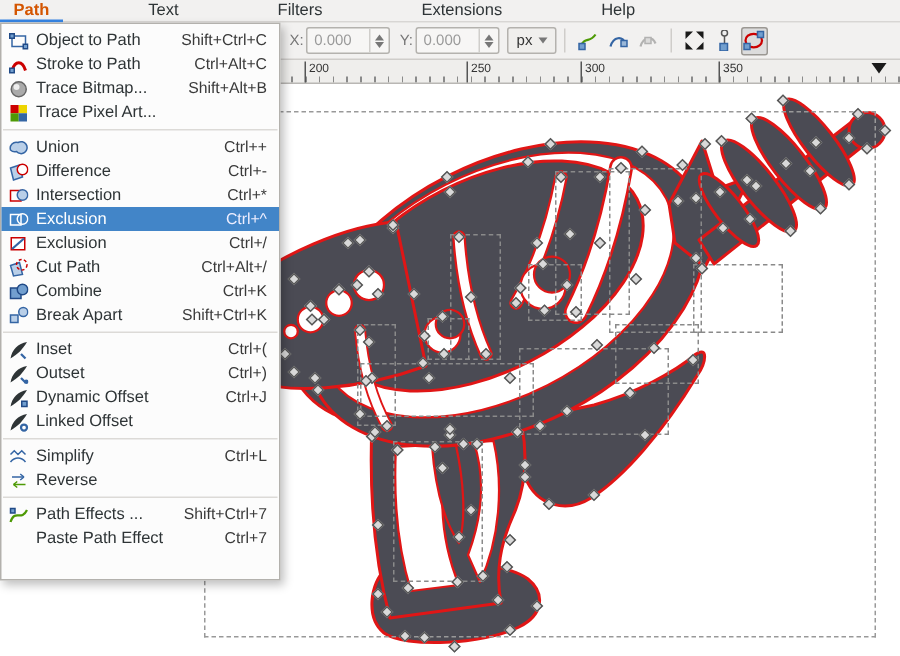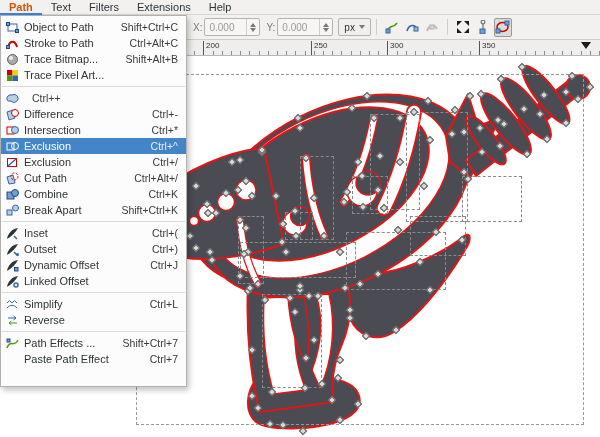--- a/index.html
+++ b/index.html
@@ -14,21 +14,21 @@
   
   #canvas{position:absolute;left:0;top:56px;right:0;bottom:0;background:#fff;}
   #artwork{position:absolute;left:0;top:0;width:600px;height:437px;z-index:1;}
   .selrect{position:absolute;border:1px dashed var(--dash);z-index:2;}
   .selrect.outer{border:1px dashed #999;}
   .node-diamond{position:absolute;width:6px;height:6px;background:var(--nf);
     border:1px solid var(--ns);transform:translate(-50%,-50%) rotate(45deg);z-index:3;}
 
   
   #menubar{position:absolute;left:0;top:0;width:600px;height:15px;background:var(--bar);
-    border-bottom:1px solid #d8d6d4;z-index:5;display:flex;align-items:center;font-size:11px;color:#2e3436;}
+    border-bottom:1px solid #d8d6d4;z-index:5;display:flex;align-items:center;font-size:11px;color:#2e3436;gap:48px;}
   .mb-item{padding:0 9px;height:15px;line-height:14px;cursor:default;}
   .mb-item.active{color:#d45500;border-bottom:2px solid #3584e4;font-weight:bold;}
   #toolbar{position:absolute;left:0;top:15px;width:600px;height:25px;background:var(--bar);
     border-bottom:1px solid #cfcdca;z-index:5;display:flex;align-items:center;font-size:10px;color:#555;}
   .tb-label{margin-left:6px;margin-right:2px;color:#777;}
   .spin{display:flex;width:56px;height:18px;border:1px solid #b4b2ae;border-radius:2px;background:#f7f6f5;overflow:hidden;}
   .spin input{flex:1;width:38px;border:0;background:transparent;color:#9a9a9a;font-size:10px;padding:0 4px;outline:none;}
   .spin .arrows{width:13px;border-left:1px solid #d0cecb;display:flex;flex-direction:column;align-items:center;justify-content:center;gap:1px;}
   .tri-up{width:0;height:0;border-left:3px solid transparent;border-right:3px solid transparent;border-bottom:4px solid #777;}
   .tri-dn{width:0;height:0;border-left:3px solid transparent;border-right:3px solid transparent;border-top:4px solid #777;}
@@ -376,20 +376,21 @@
     </div>
 
     <div class="msep"></div>
 
     <div class="mi">
       <span class="mic">
           <svg width="13" height="13">
             <path d="M1,8 a4,4 0 0 1 5,-5 a4,4 0 1 1 -1,6 a4,4 0 0 1 -4,-1 Z" fill="#b9cfe8" stroke="#3465a4"></path>
           </svg>
         </span>
+      <span class="mil">Union</span>
       <span class="mis">Ctrl++</span>
     </div>
     <div class="mi">
       <span class="mic">
           <svg width="13" height="13">
             <path d="M1,4 L7,2 L9,10 L3,12 Z" fill="#b9cfe8" stroke="#3465a4"></path>
             <circle cx="9" cy="5" r="3.5" fill="#fff" stroke="#cc0000"></circle>
           </svg>
         </span>
       <span class="mil">Difference</span>

